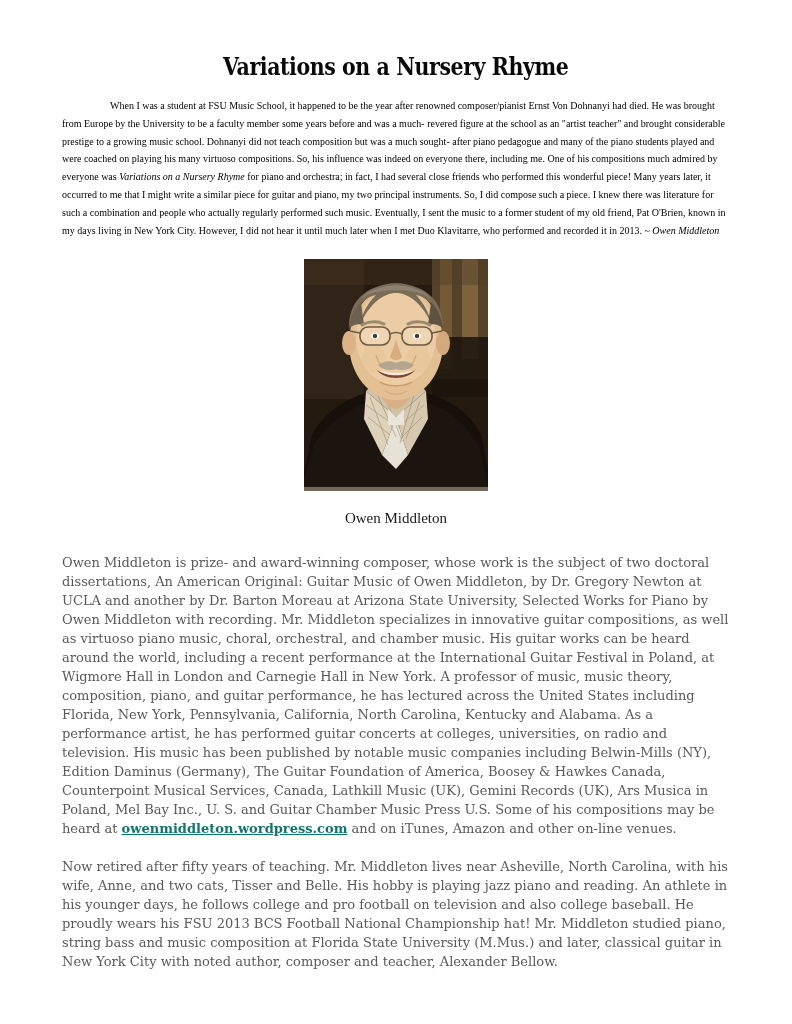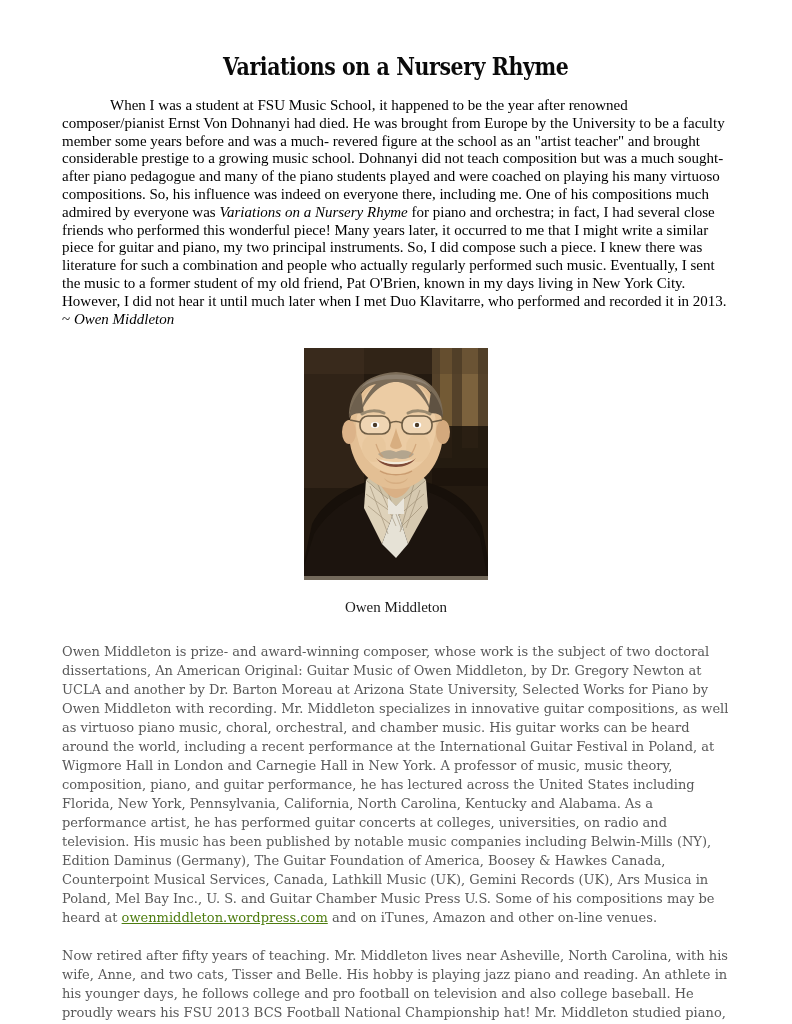--- a/index.html
+++ b/index.html
@@ -28,21 +28,21 @@
     font-weight: 700;
     font-size: 25px;
     letter-spacing: -0.5px;
     transform: scaleX(0.82);
     transform-origin: center;
     color: #0a0a0a;
     white-space: nowrap;
   }
   .intro {
     font-family: "Liberation Serif", serif;
-    font-size: 15px;
+    font-size: 10px;
     line-height: 17.8px;
     color: #000;
     text-indent: 48px;
     margin: 0 0 18px 0;
     text-align: left;
   }
   .italic { font-style: italic; }
   .photo-block {
     text-align: center;
     margin: 20px 0 0 0;
@@ -63,23 +63,24 @@
   .bio {
     font-family: "DejaVu Serif", serif;
     font-size: 13px;
     line-height: 19px;
     color: #595959;
     margin: 26px 0 0 0;
     text-align: left;
   }
   .bio + .bio { margin-top: 19px; }
   a.site-link {
-    color: #4d7c0f;
+    color: #0f766e;
     text-decoration: underline;
     cursor: pointer;
+    font-weight: bold;
   }
 </style>
 </head>
 <body>
 
 <div class="doc">
 
   <div class="title-wrap">
     <span class="title">Variations on a Nursery Rhyme</span>
   </div>

